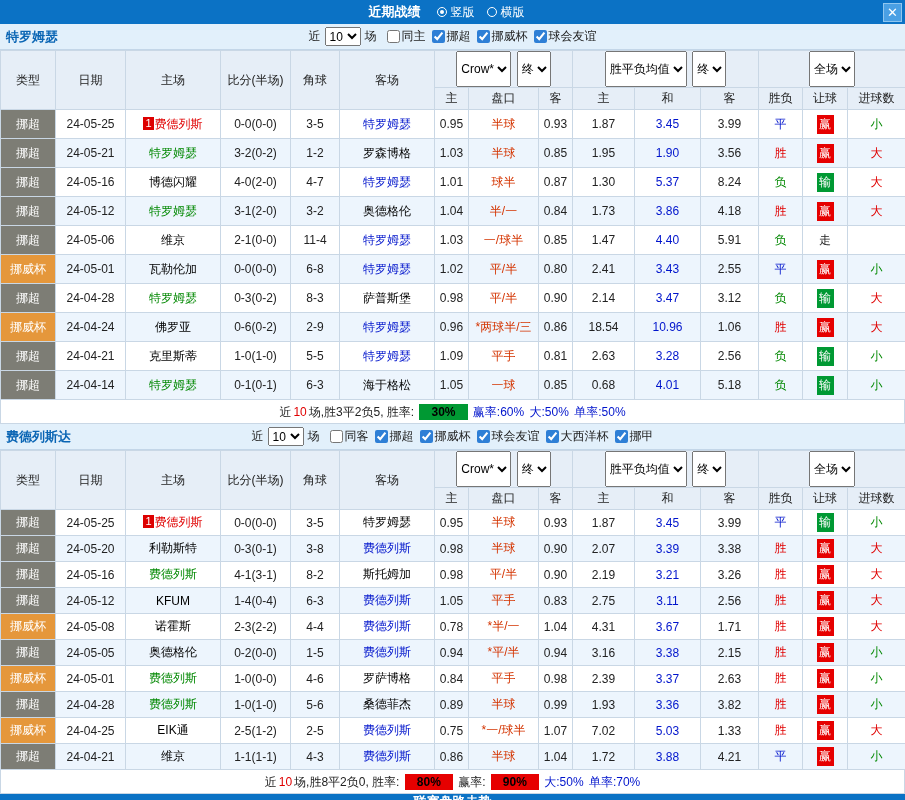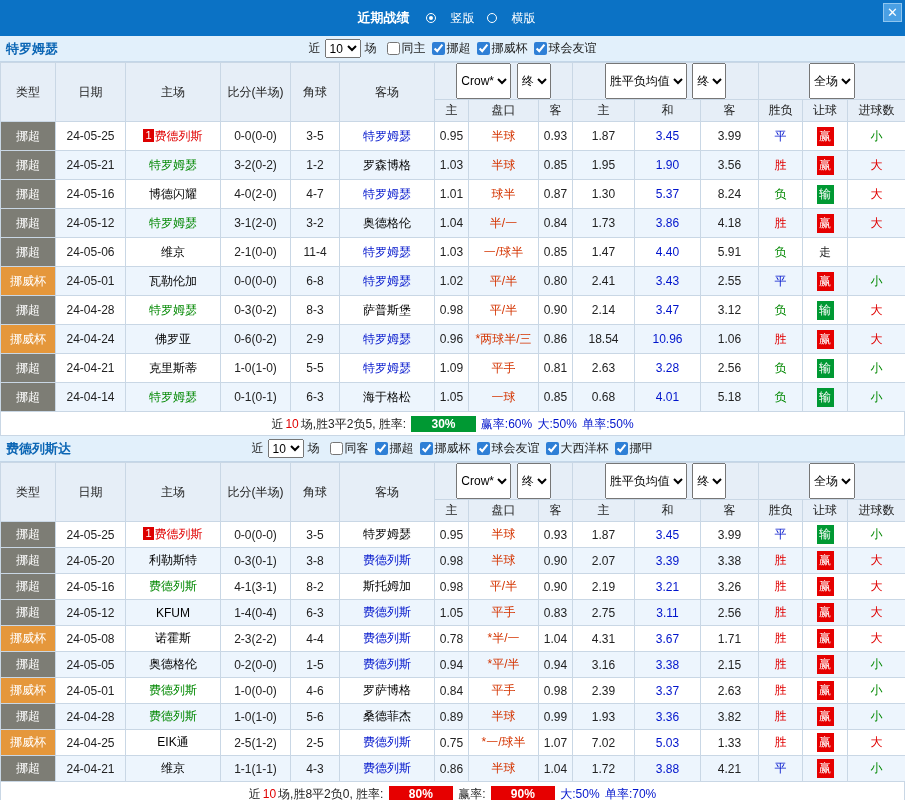--- a/index.html
+++ b/index.html
@@ -1,21 +1,21 @@
 <!DOCTYPE html>
 <html><head>
 <meta charset="utf-8">
 <style>
   *{box-sizing:border-box;margin:0;padding:0}
   html,body{width:905px;height:800px;overflow:hidden;background:#fff;
     font-family:"Liberation Sans","DejaVu Sans",sans-serif;font-size:12px;color:#222}
   
-  .topbar{height:36px;background:#0b72c5;display:flex;align-items:center;justify-content:center;position:relative;color:#fff}
+  .topbar{height:24px;background:#0b72c5;display:flex;align-items:center;justify-content:center;position:relative;color:#fff}
   .topbar-title{font-weight:bold;font-size:13px;margin-right:16px}
-  .radio-opt{display:inline-flex;align-items:center;gap:15px;margin-right:12px;cursor:pointer}
+  .radio-opt{display:inline-flex;align-items:center;gap:4px;margin-right:12px;cursor:pointer}
   .radio{width:10px;height:10px;border:1px solid #fff;border-radius:50%;display:inline-block;position:relative;background:transparent}
   .radio.checked::after{content:"";position:absolute;left:2px;top:2px;right:2px;bottom:2px;background:#fff;border-radius:50%}
   .close-btn{position:absolute;right:3px;top:3px;width:19px;height:19px;background:#4aa0e4;border:1px solid #8fc6ef;
     color:#fff;font-size:13px;line-height:17px;text-align:center;cursor:pointer;font-weight:bold}
   
   .section-header{height:26px;background:#e2f0fb;border-bottom:1px solid #c3d6e8;display:flex;align-items:center;position:relative}
   .team-title{color:#0a65b4;font-weight:bold;font-size:13px;padding-left:6px;position:relative;z-index:2}
   .filter-bar{position:absolute;left:0;right:0;top:0;bottom:0;display:flex;align-items:center;justify-content:center;gap:4px}
   .filter-bar select{height:19px;font-size:12px}
   .filter-check{display:inline-flex;align-items:center;gap:2px;margin-left:6px;cursor:pointer}
@@ -36,21 +36,21 @@
   .t-green{color:#008800}
   .t-blue{color:#0014cc}
   .t-black{color:#000000}
   .t-hred{color:#d43400}
   .rank-badge{display:inline-block;background:#dd0000;color:#fff;font-size:11px;line-height:13px;padding:0 2px;margin-right:1px;vertical-align:1px}
   .pill{display:inline-block;min-width:17px;padding:1px 2px;color:#fff}
   .bg-red{background:#e60000}
   .bg-green{background:#009933}
   .summary{height:24px;line-height:24px;text-align:center;border:1px solid #c9d7e5;border-top:none}
   .summary span{margin:0 1px}
-  .pct{color:#ffffff;padding:1px 20px;font-weight:bold}
+  .pct{color:#000000;padding:1px 12px;font-weight:bold}
   .pct-green{background:#009933}
   .pct-red{background:#e60000}
   
   .bottombar{height:14px;line-height:15px;background:#0b72c5;color:#fff;text-align:center;font-weight:bold;font-size:13px;overflow:hidden;cursor:pointer}
 </style>
 </head>
 <body>
 
 <header class="topbar">
   <span class="topbar-title">近期战绩</span>

